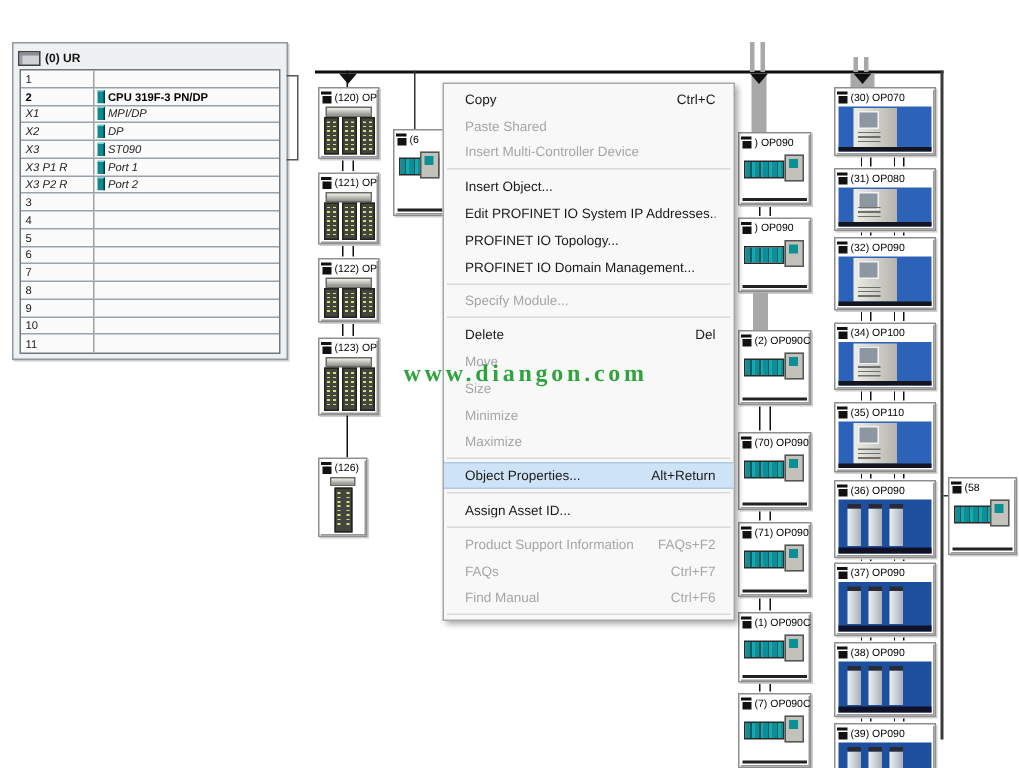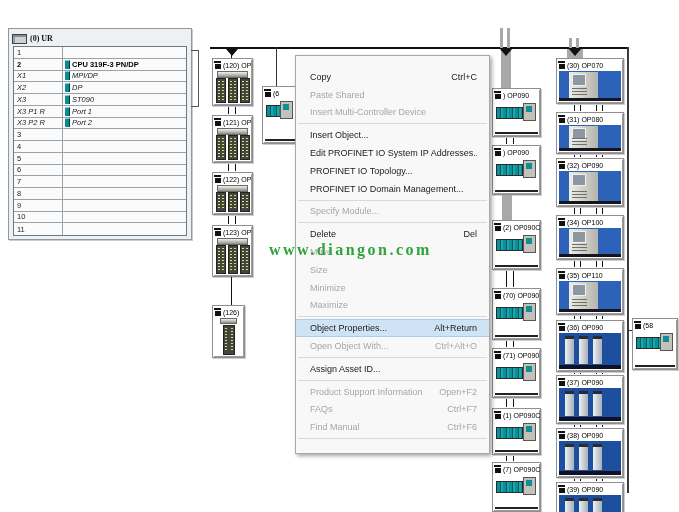--- a/index.html
+++ b/index.html
@@ -4,21 +4,21 @@
 <style>
   html,body{margin:0;padding:0;background:#fff;}
   .screen{position:relative;width:679px;height:512px;background:#fff;overflow:hidden;
           font-family:"Liberation Sans",sans-serif;color:#111;}
   .abs{position:absolute;}
 
   
   .rack-window{position:absolute;left:8px;top:28px;width:182px;height:210px;
     background:#eef0f2;border:1px solid #8f979f;box-shadow:1px 1px 0 #c9cdd1;}
   .rack-header{display:flex;align-items:center;gap:3px;height:15px;padding:2px 0 0 3px;
-    font-size:8px;font-weight:bold;color:#111;font-family:Liberation Serif, serif;}
+    font-size:8px;font-weight:bold;color:#111;}
   .rack-icon{width:13px;height:8px;background:#ced2d5;border:1px solid #3c4246;
     box-shadow:inset 0 2px 0 #878d92, inset 2px 0 0 #9aa0a5;}
   .rack-table{position:absolute;left:4px;top:17px;width:172px;background:#fbfbfb;
     border:1px solid #6f777f;}
   .trow{box-sizing:border-box;height:11.75px;border-bottom:1px solid #9aa2aa;
     display:flex;align-items:center;font-size:7.5px;color:#222;}
   .trow:last-child{border-bottom:none;}
   .tslot{flex:0 0 45px;align-self:stretch;display:flex;align-items:center;
     padding-left:3px;border-right:1px solid #9aa2aa;}
   .tmodule{flex:1;display:flex;align-items:center;gap:2px;padding-left:2px;
@@ -97,21 +97,21 @@
   .connector.line::before{content:"";position:absolute;top:0;bottom:0;left:19px;width:1px;background:#111;}
   .connector.band::before{content:"";position:absolute;top:0;bottom:0;left:10px;width:10px;background:#a8a8a8;}
 
   .dev-col{position:absolute;display:flex;flex-direction:column;}
   #col-left{left:212px;top:58px;width:41px;}
   #col-middle{left:492px;top:88px;width:49px;}
   #col-right{left:556px;top:58px;width:68px;}
 
   
   .menu{position:absolute;left:295px;top:55px;width:193px;z-index:5;background:#f8f8f8;
-    border:1px solid #a8a8a8;box-shadow:2px 2px 4px rgba(0,0,0,.35);padding:12px 0;}
+    border:1px solid #a8a8a8;box-shadow:2px 2px 4px rgba(0,0,0,.35);padding:1px 0;}
   .mi{box-sizing:border-box;height:17.8px;display:flex;align-items:center;
     padding:0 12px 0 14px;font-size:9px;color:#1a1a1a;white-space:nowrap;position:relative;}
   .mi .lbl{flex:1;overflow:hidden;}
   .mi .sc{margin-left:8px;}
   .mi.disabled{color:#a6a6a6;}
   .mi.hl{background:#cfe3f6;border-top:1px solid #aecbe8;border-bottom:1px solid #aecbe8;}
   .mi .arrow{position:absolute;right:4px;font-size:8px;}
   .msep{height:1px;background:#d9d9d9;margin:2px 2px;}
 
   
@@ -601,32 +601,28 @@
         <span class="lbl">Minimize</span>
       </div>
       <div class="mi disabled">
         <span class="lbl">Maximize</span>
       </div>
       <div class="msep"></div>
       <div class="mi hl">
         <span class="lbl">Object Properties...</span>
         <span class="sc">Alt+Return</span>
       </div>
-      <div class="mi disabled">
-        <span class="lbl">Open Object With...</span>
-        <span class="sc">Ctrl+Alt+O</span>
-      </div>
       <div class="msep"></div>
       <div class="mi">
         <span class="lbl">Assign Asset ID...</span>
       </div>
       <div class="msep"></div>
       <div class="mi disabled">
         <span class="lbl">Product Support Information</span>
-        <span class="sc">Open+F2</span>
+        <span class="sc">FAQs+F2</span>
       </div>
       <div class="mi disabled">
         <span class="lbl">FAQs</span>
         <span class="sc">Ctrl+F7</span>
       </div>
       <div class="mi disabled">
         <span class="lbl">Find Manual</span>
         <span class="sc">Ctrl+F6</span>
       </div>
       <div class="msep"></div>

